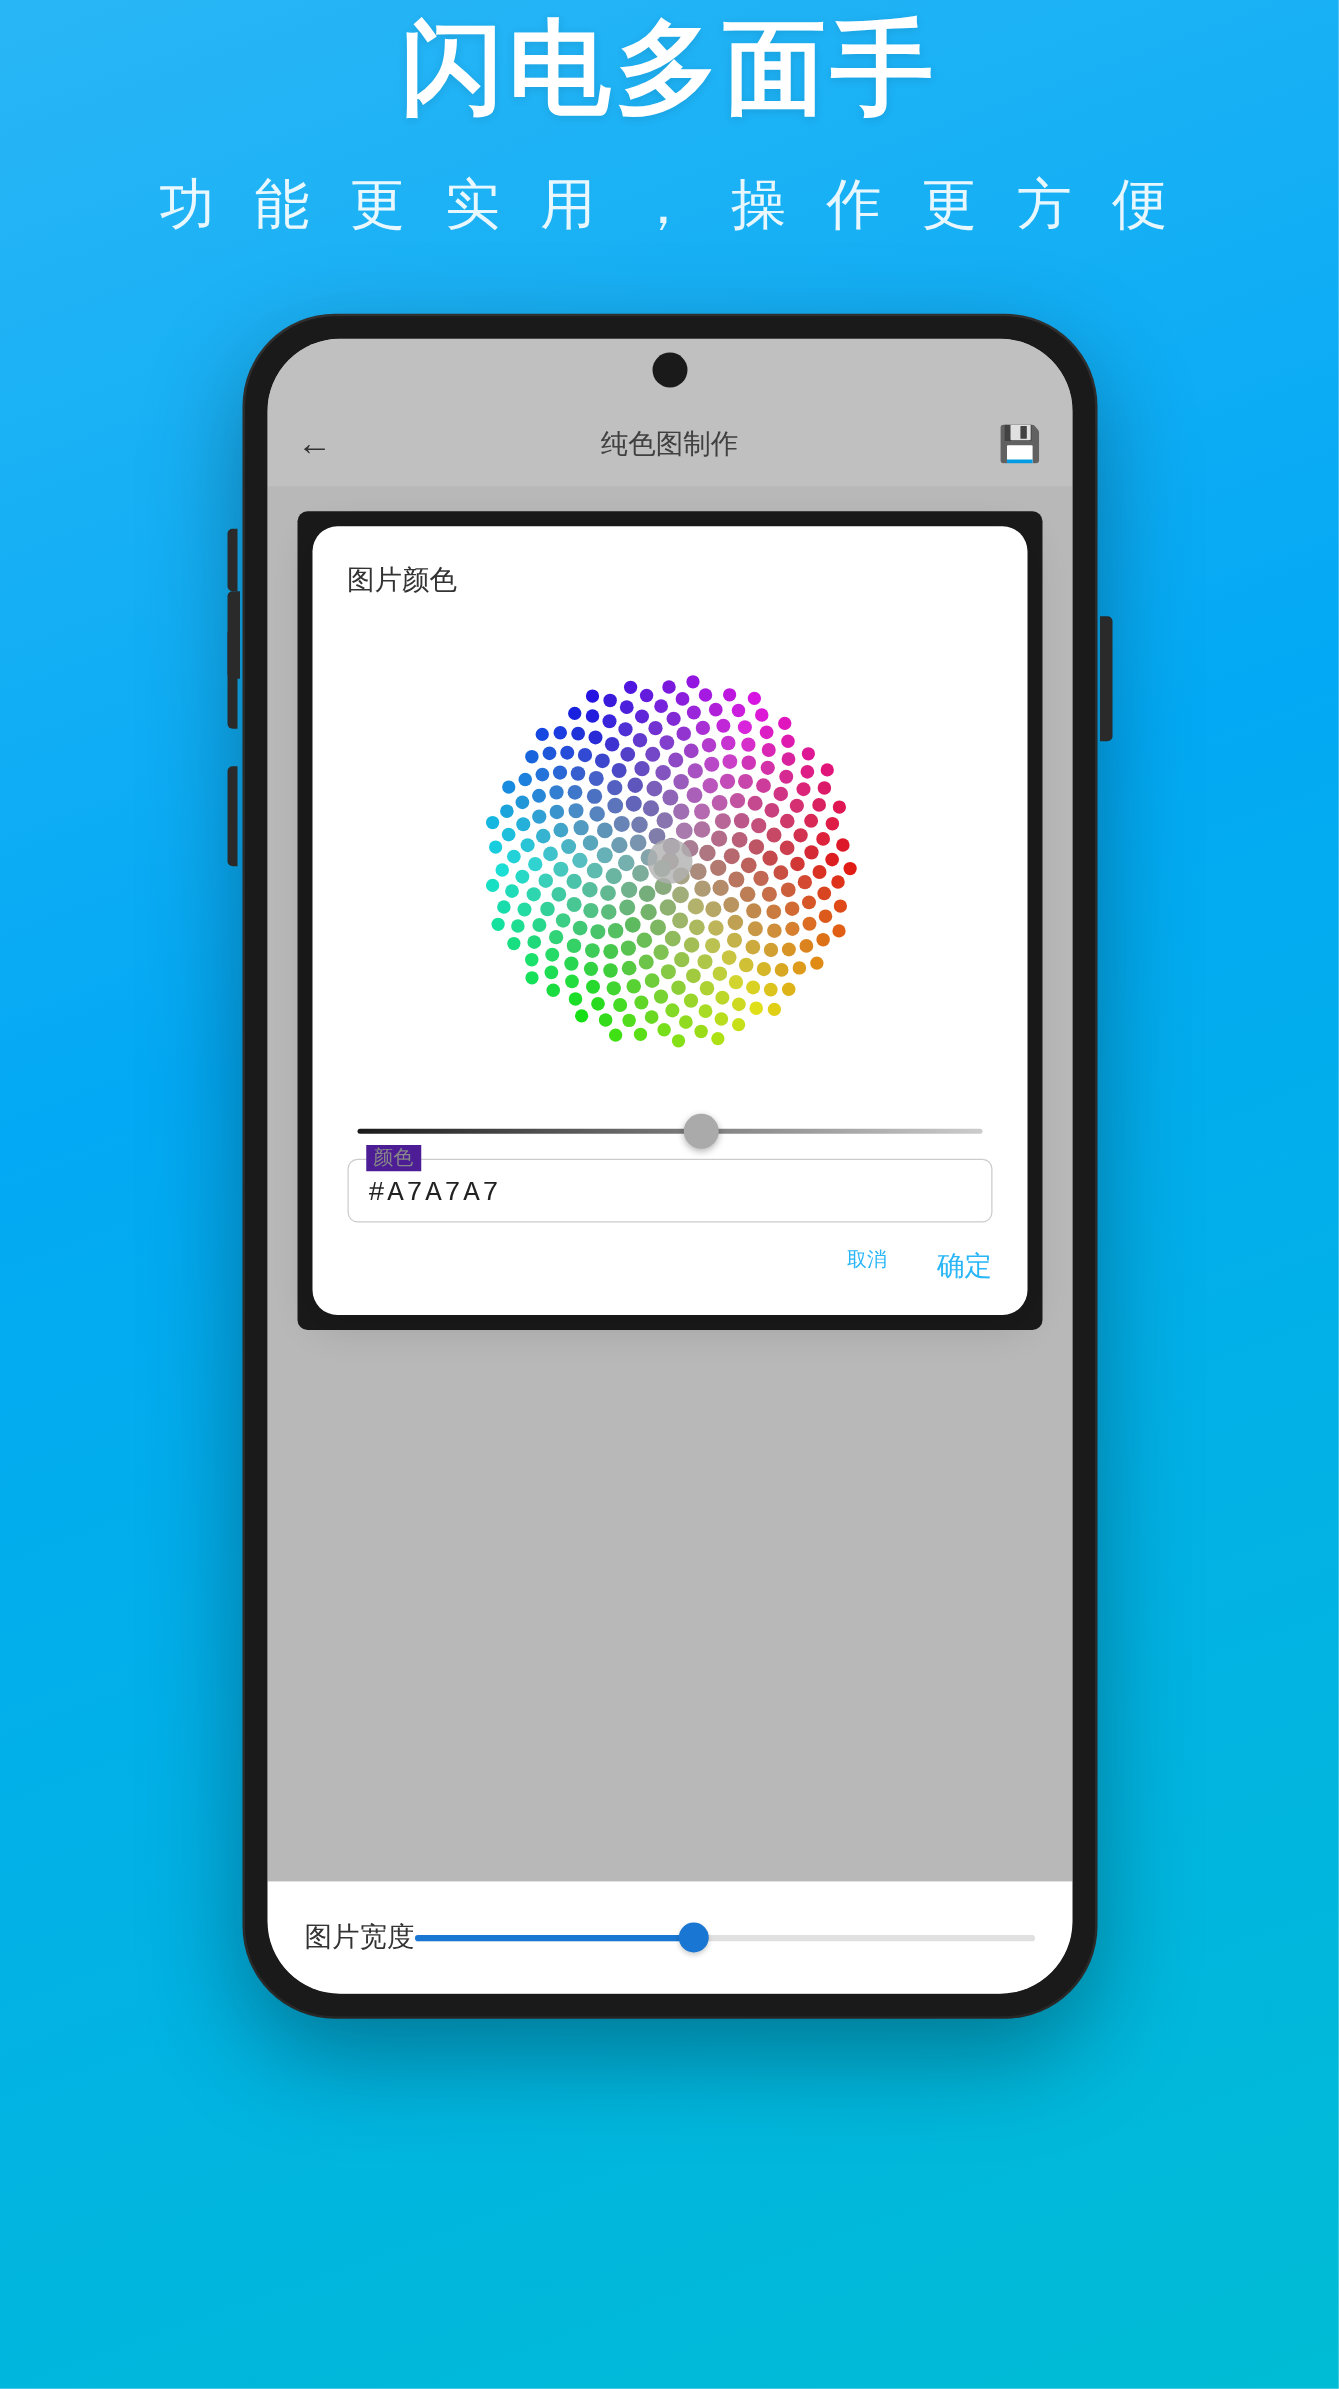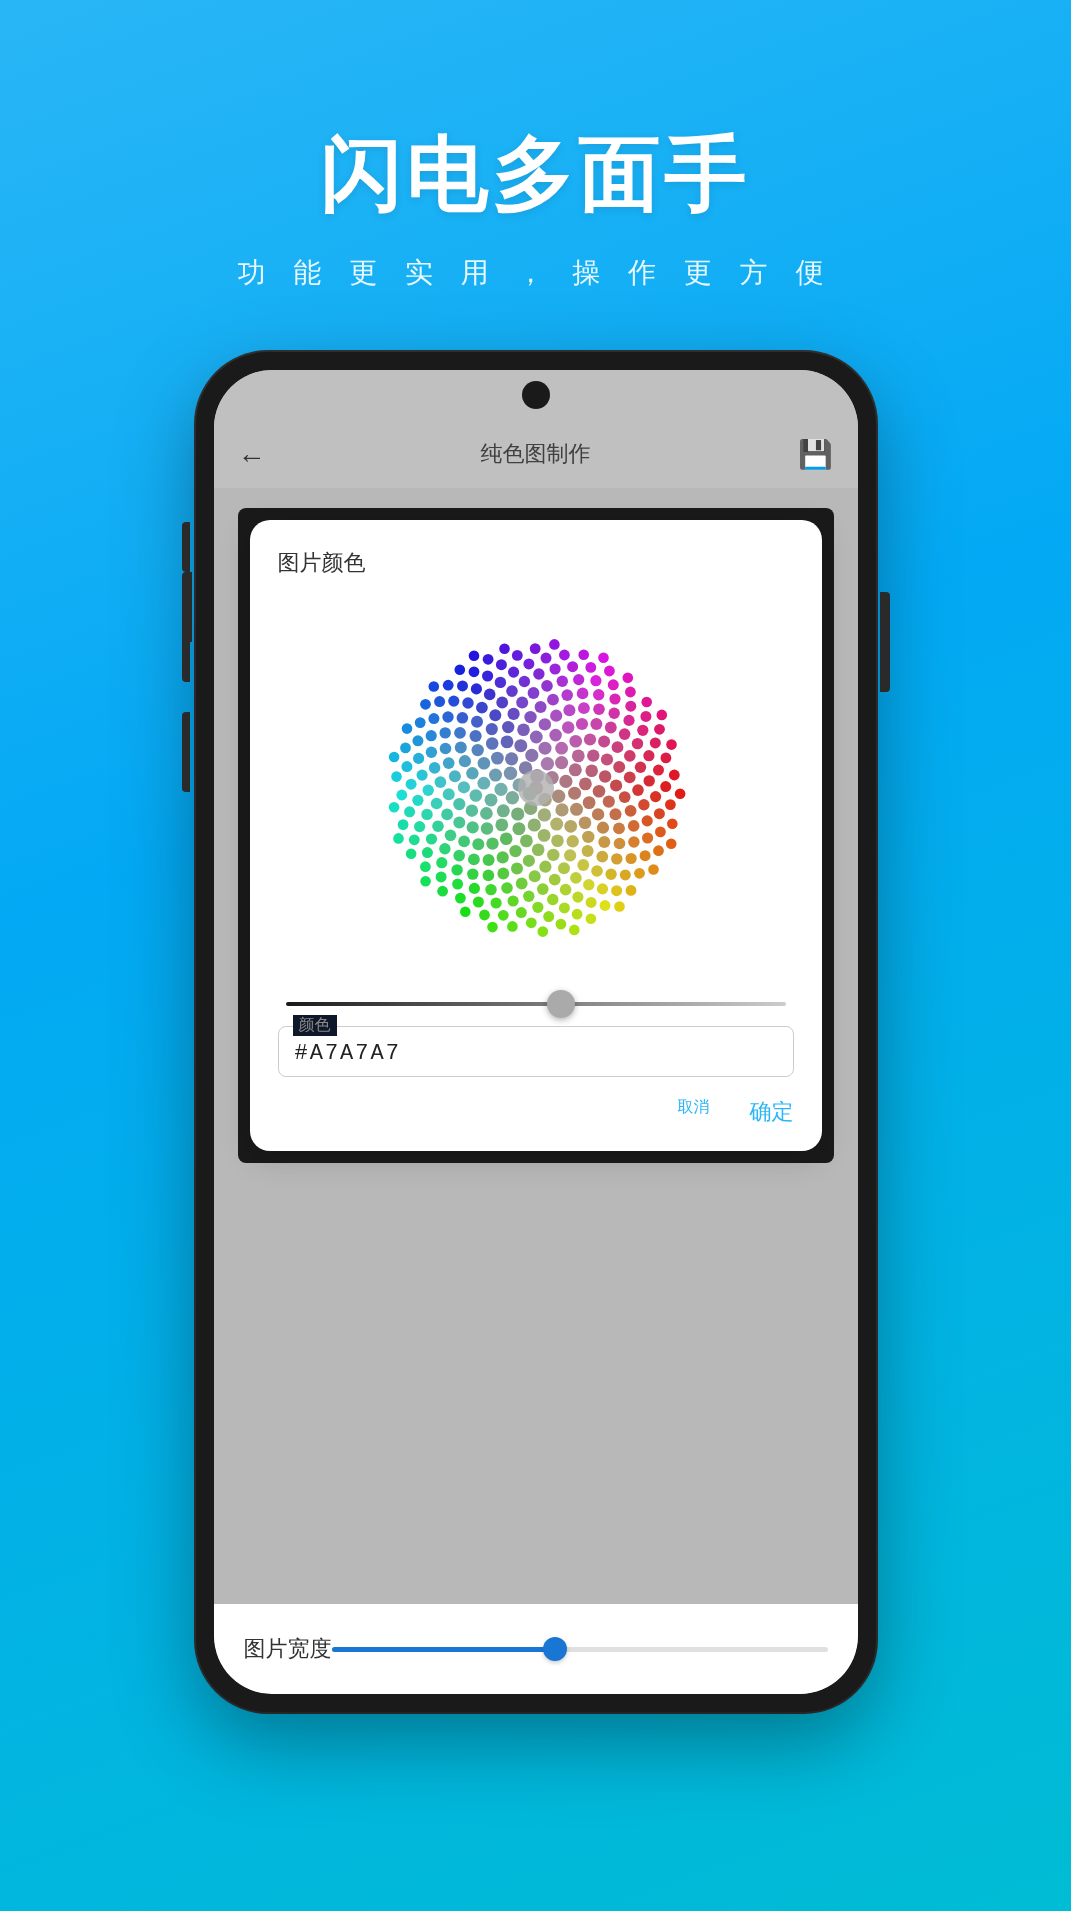--- a/index.html
+++ b/index.html
@@ -13,35 +13,34 @@
       align-items: center;
       font-family: 'PingFang SC', 'Microsoft YaHei', sans-serif;
       overflow: hidden;
       position: relative;
     }
 
     .header-section {
       display: flex;
       flex-direction: column;
       align-items: center;
-      padding-top: 120px;
       padding-bottom: 60px;
     }
 
     .app-title {
       font-size: 82px;
       font-weight: 700;
       color: white;
       letter-spacing: 4px;
       text-shadow: 0 2px 8px rgba(0,0,0,0.1);
       margin-bottom: 24px;
     }
 
     .app-subtitle {
-      font-size: 28px;
+      font-size: 44px;
       color: rgba(255,255,255,0.9);
       letter-spacing: 10px;
       font-weight: 400;
     }
 
     .phone-wrapper {
       position: relative;
       width: 780px;
       height: 1380px;
       display: flex;
@@ -215,21 +214,21 @@
       border-radius: 8px;
       padding: 14px 16px 10px 16px;
       position: relative;
       margin-bottom: 20px;
     }
 
     .color-input-label {
       position: absolute;
       top: -12px;
       left: 14px;
-      background: #0f172a;
+      background: #4c1d95;
       padding: 0 6px;
       font-size: 16px;
       color: #888;
     }
 
     .color-input-value {
       font-size: 22px;
       color: #222;
       font-weight: 400;
       letter-spacing: 2px;

